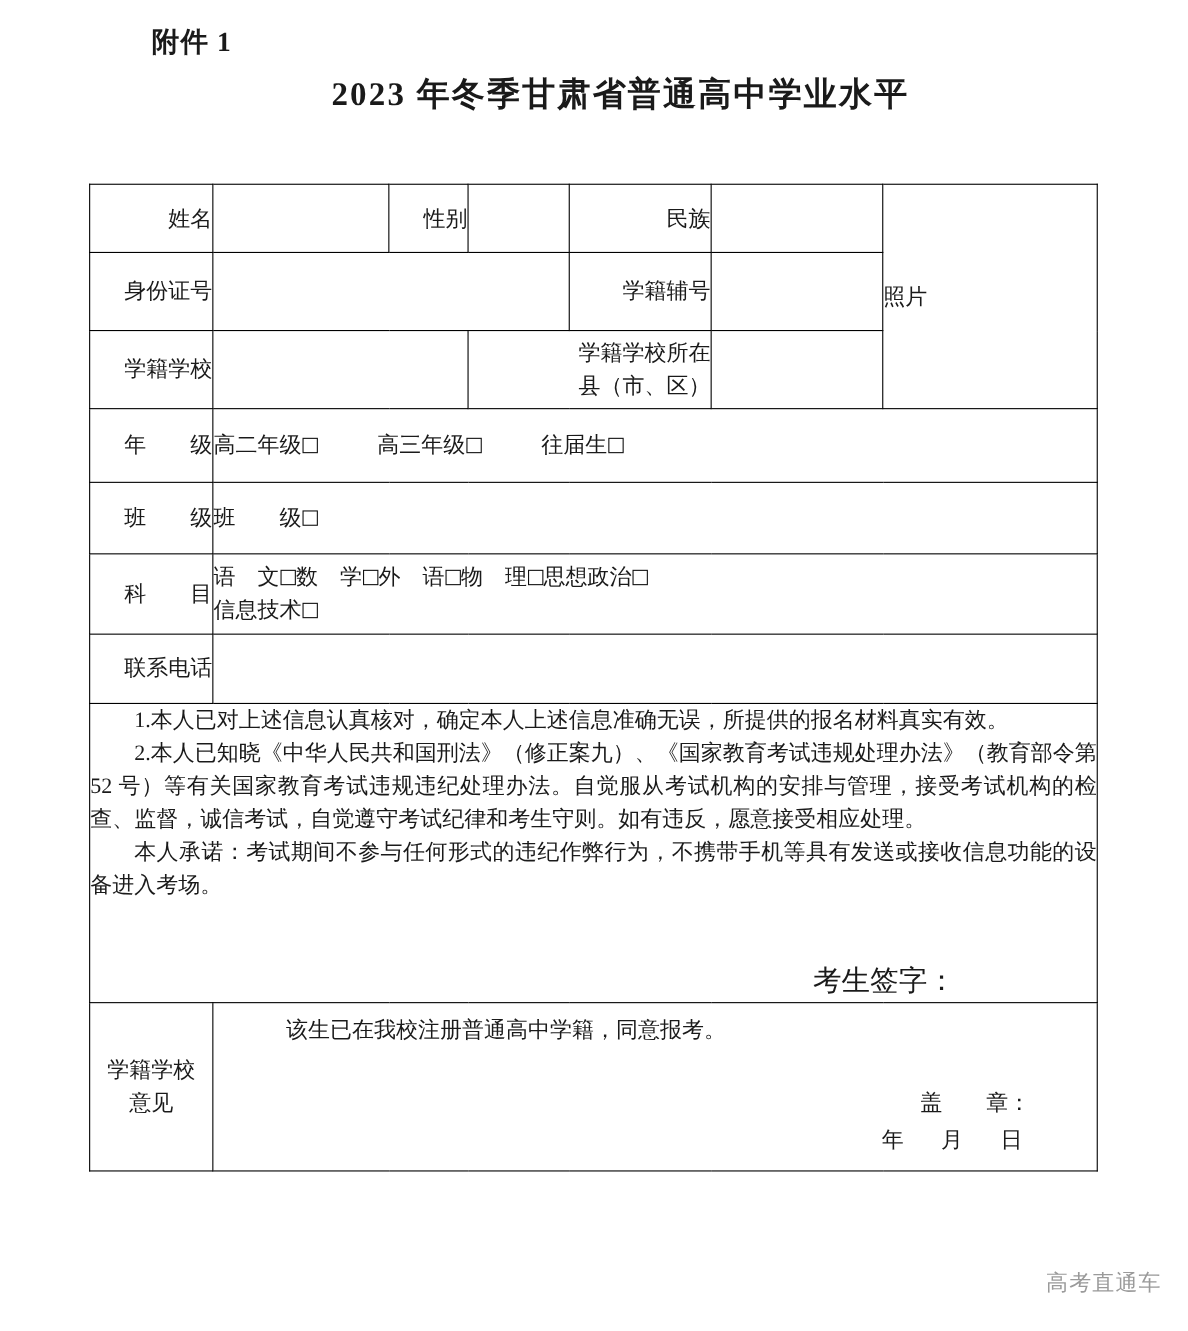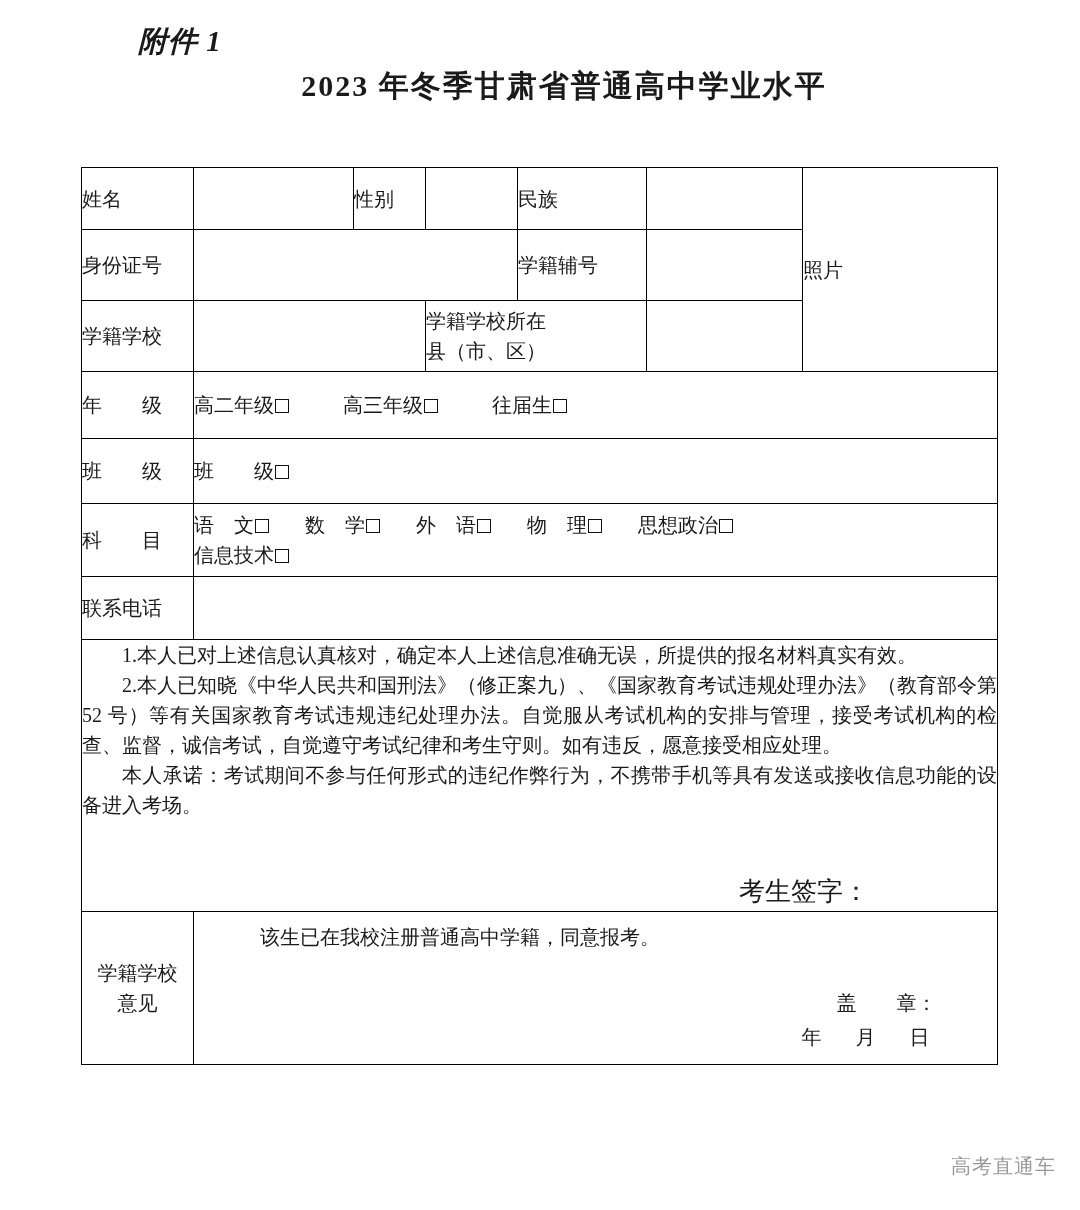--- a/index.html
+++ b/index.html
@@ -14,25 +14,24 @@
     font-family: "Liberation Serif", "DejaVu Serif", serif;
     color: #1a1a1a;
     overflow: hidden;
   }
 
   
   #attachment-label {
     position: absolute;
     left: 138px;
     top: 24px;
-    font-size: 29px;
+    font-size: 25px;
     font-weight: bold;
     letter-spacing: 1px;
     line-height: 1.2;
-    font-style: italic;
   }
   #doc-title {
     position: absolute;
     left: 0;
     top: 62px;
     width: 1080px;
     text-align: center;
     margin-left: 24px;
   }
   #doc-title .tline {
@@ -53,21 +52,21 @@
     table-layout: fixed;
   }
   #form-table td {
     border: 1.6px solid #000;
     padding: 0;
     font-size: 20px;
     vertical-align: middle;
     line-height: 1.5;
   }
   #form-table td.label {
-    text-align: left;
+    text-align: right;
     white-space: nowrap;
   }
   #form-table td.blank { }
 
   
   td.photo-cell {
     font-size: 20px;
   }
 
   
@@ -91,21 +90,20 @@
     box-sizing: border-box;
   }
 
   .subj-wrap {
     padding: 7px 0 7px 36px;
     font-size: 20px;
     line-height: 36px;
   }
   .subj {
     display: inline-block;
-    margin-right: 36px;
   }
 
   
   td.declaration {
     padding: 14px 14px 14px 16px;
     font-size: 20.5px;
     line-height: 35px;
     text-align: justify;
   }
   .para {

